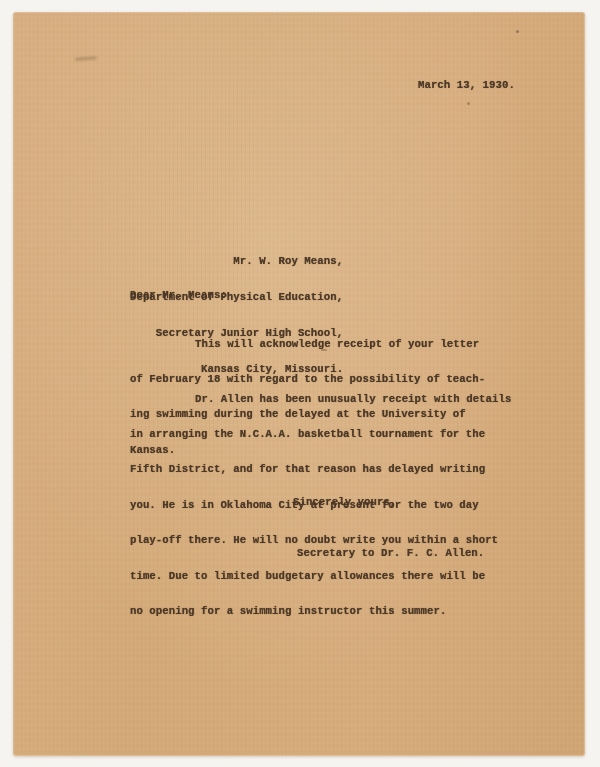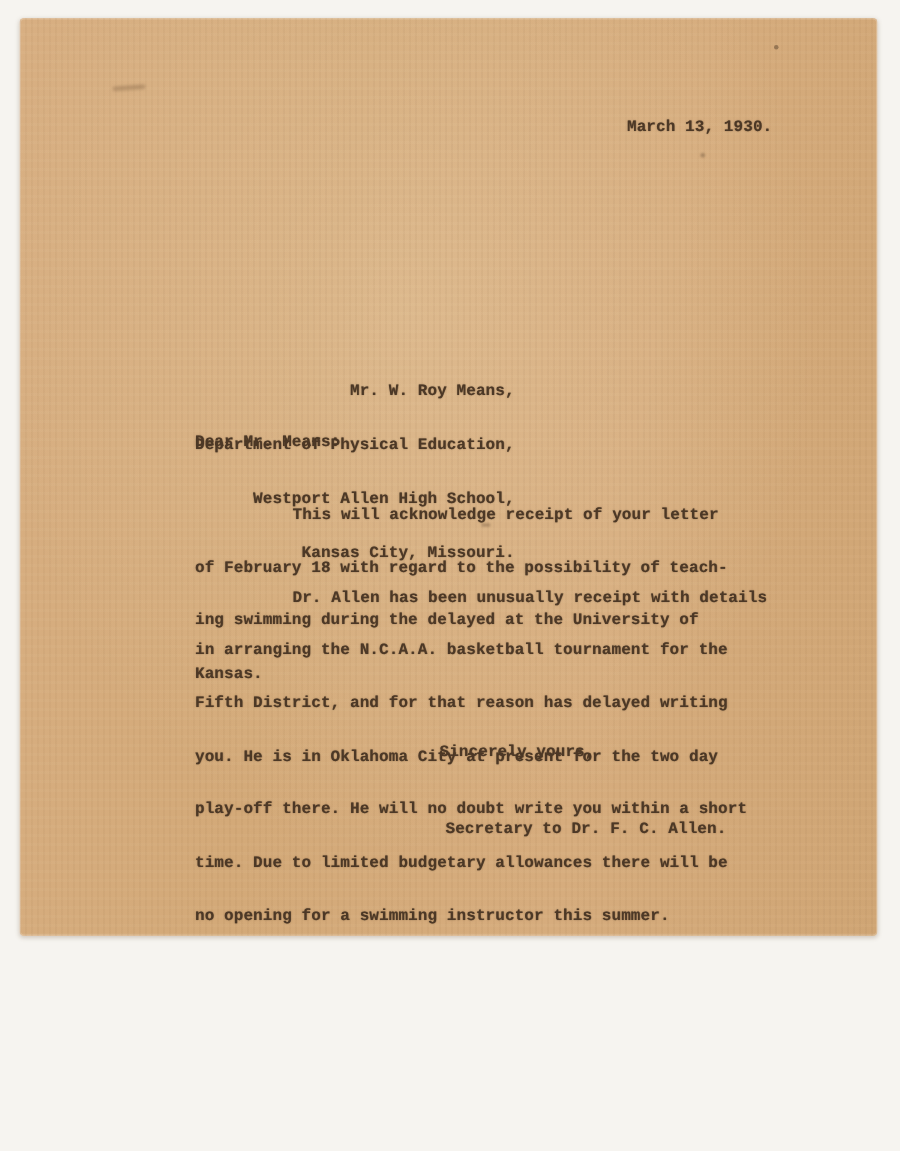--- a/index.html
+++ b/index.html
@@ -2,21 +2,21 @@
 <html><head>
 <meta charset="utf-8">
 <style>
   html,body{margin:0;padding:0;}
   .scene{
     position:relative;width:600px;height:767px;overflow:hidden;
     background:#f6f4f0;
     font-family:"Liberation Mono","DejaVu Sans Mono",monospace;
   }
   .paper{
-    position:absolute;left:13px;top:12px;width:572px;height:612px;
+    position:absolute;left:13px;top:12px;width:572px;height:744px;
     background:
       radial-gradient(ellipse at 45% 32%, rgba(255,240,214,0.22), rgba(0,0,0,0) 62%),
       linear-gradient(100deg,#d8af82 0%,#d3a978 35%,#d6ac7d 68%,#cfa574 100%);
     border-radius:3px;
     box-shadow:0 1px 3px rgba(110,90,65,0.28), inset 0 0 0 1px rgba(255,255,255,0.22);
   }
   .texture{
     position:absolute;inset:0;border-radius:3px;pointer-events:none;
     background:
       repeating-linear-gradient(90deg, rgba(120,88,55,0.05) 0 1px, rgba(0,0,0,0) 1px 4px),
@@ -57,21 +57,21 @@
     <div class="speck smudge"></div>
     <div class="speck dot-a"></div>
     <div class="speck dot-b"></div>
     <div class="speck dot-c"></div>
 
     <div class="txt date-line">March 13, 1930.</div>
 
     <div class="txt address">
       <div class="line">Mr. W. Roy Means,</div>
       <div class="line">Department of Physical Education,</div>
-      <div class="line">Westport Allen High School,</div>
+      <div class="line">Secretary Junior High School,</div>
       <div class="line">Kansas City, Missouri.</div>
     </div>
 
     <div class="txt salutation">Dear Mr. Means:</div>
 
     <div class="txt para para-1">
       <div class="line indent">This will acknowledge receipt of your letter</div>
       <div class="line">of February 18 with regard to the possibility of teach-</div>
       <div class="line">ing swimming during the delayed at the University of</div>
       <div class="line">Kansas.</div>

